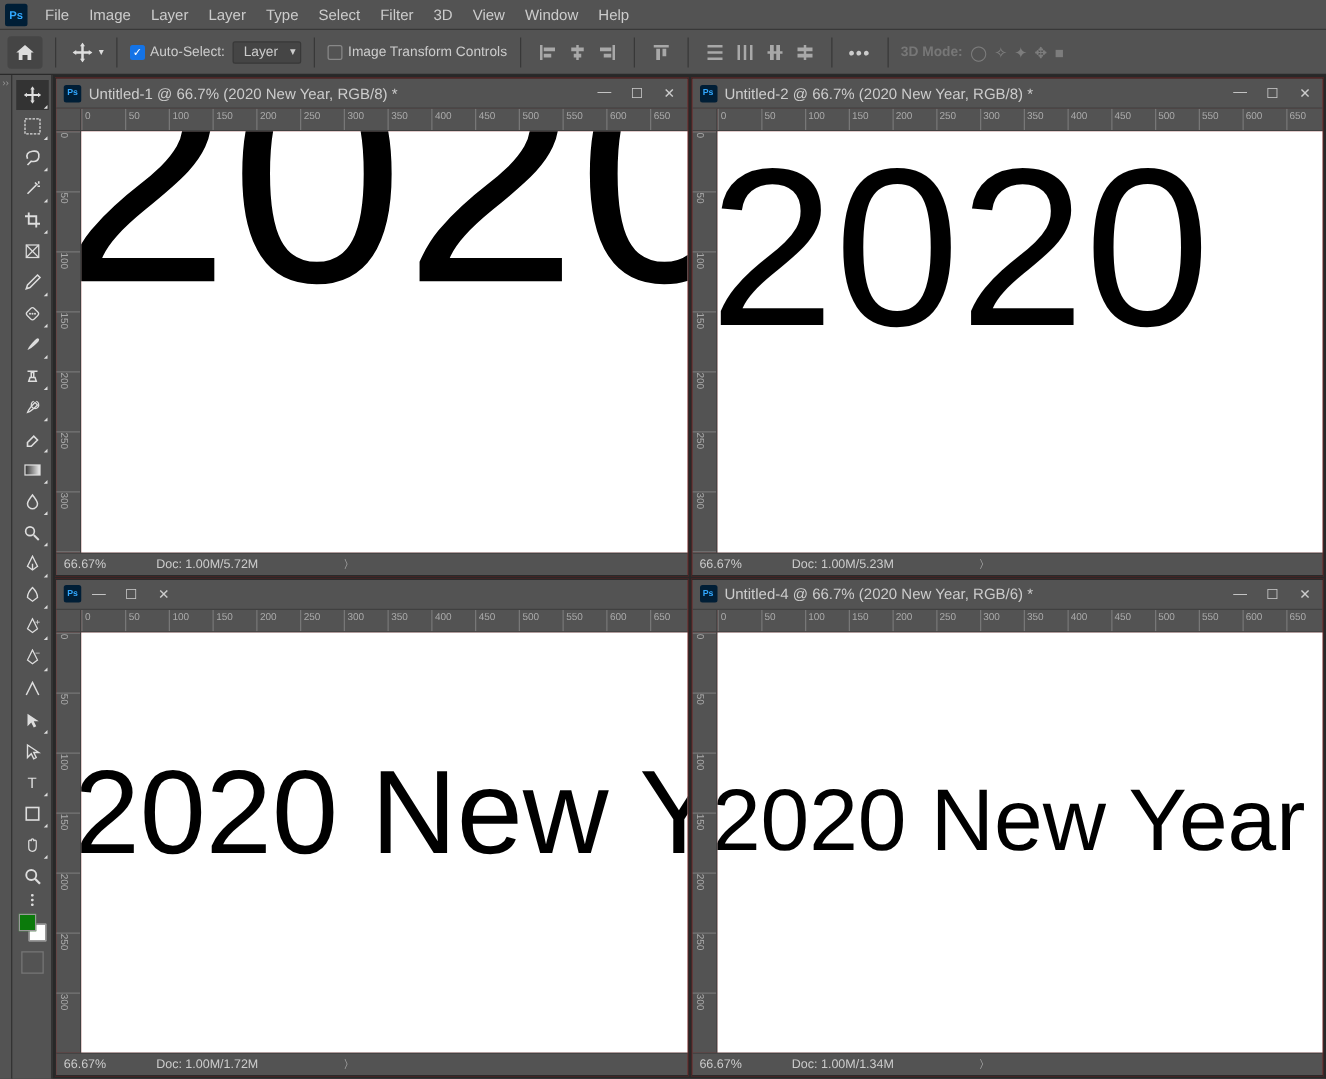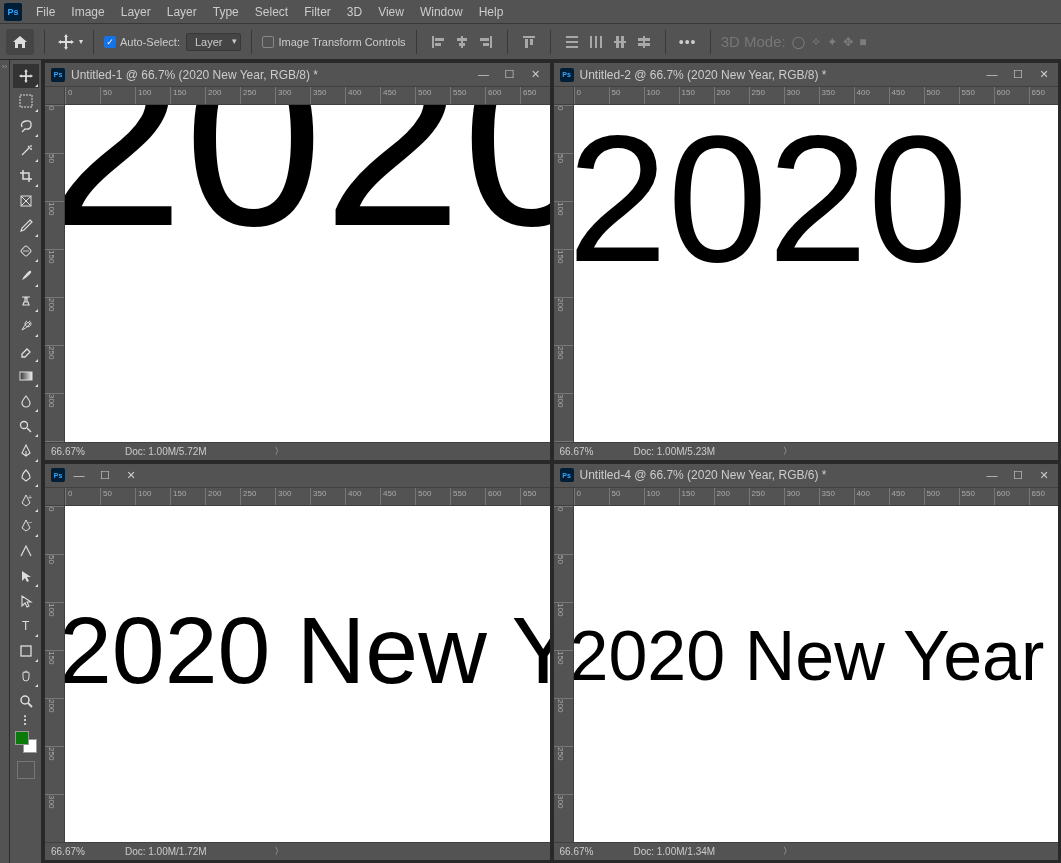--- a/index.html
+++ b/index.html
@@ -15,21 +15,21 @@
   .opt-ico { width:22px; height:22px; display:flex; align-items:center; justify-content:center; font-size:14px; color:#ccc; }
   .chk { width:12px; height:12px; background:#1473e6; border-radius:2px; display:inline-flex; align-items:center; justify-content:center; margin-right:4px; color:white; font-size:9px; }
   .lbl { font-size:11px; }
   .layer-dd { background:#454545; border:1px solid #383838; padding:2px 18px 2px 8px; font-size:11px; position:relative; border-radius:2px; }
   .layer-dd:after { content:"▾"; position:absolute; right:4px; font-size:9px; color:#ccc; }
   .chk-empty { width:12px; height:12px; border:1px solid #888; border-radius:2px; display:inline-block; margin-right:4px; }
   .align-grp { display:flex; gap:2px; }
   .align-btn { width:22px; height:22px; display:flex; align-items:center; justify-content:center; opacity:.7; }
   .align-btn svg{display:block}
   .dotmenu { width:24px; font-size:14px; letter-spacing:1px; text-align:center; }
-  .disabled-txt { color:#777; font-size:15px; }
+  .disabled-txt { color:#777; font-size:11px;font-weight:bold; }
   .d3d-icons { display:flex; gap:6px; opacity:.35; }
 
   .workspace { display:flex; height: calc(100% - 60px); }
   .side-strip { width:10px; background:#535353; border-right:1px solid #2a2a2a; }
   .side-strip .grip{ font-size:8px; color:#999; text-align:center; padding-top:2px;}
   .toolbar { width:32px; background:#535353; border-right:1px solid #2a2a2a; display:flex; flex-direction:column; align-items:center; padding-top:4px; }
   .toolbar .tool { width:26px; height:24px; display:flex; align-items:center; justify-content:center; color:#ddd; font-size:14px; position:relative; margin-bottom:1px; }
   .toolbar .tool.sel { background:#333; }
   .toolbar .tool .tri { position:absolute; right:1px; bottom:1px; width:0; height:0; border-left:3px solid transparent; border-bottom:3px solid #ddd; }
   .toolbar .more { font-size:8px; letter-spacing:1px; color:#ddd; margin:2px 0 4px; transform:rotate(90deg); }

